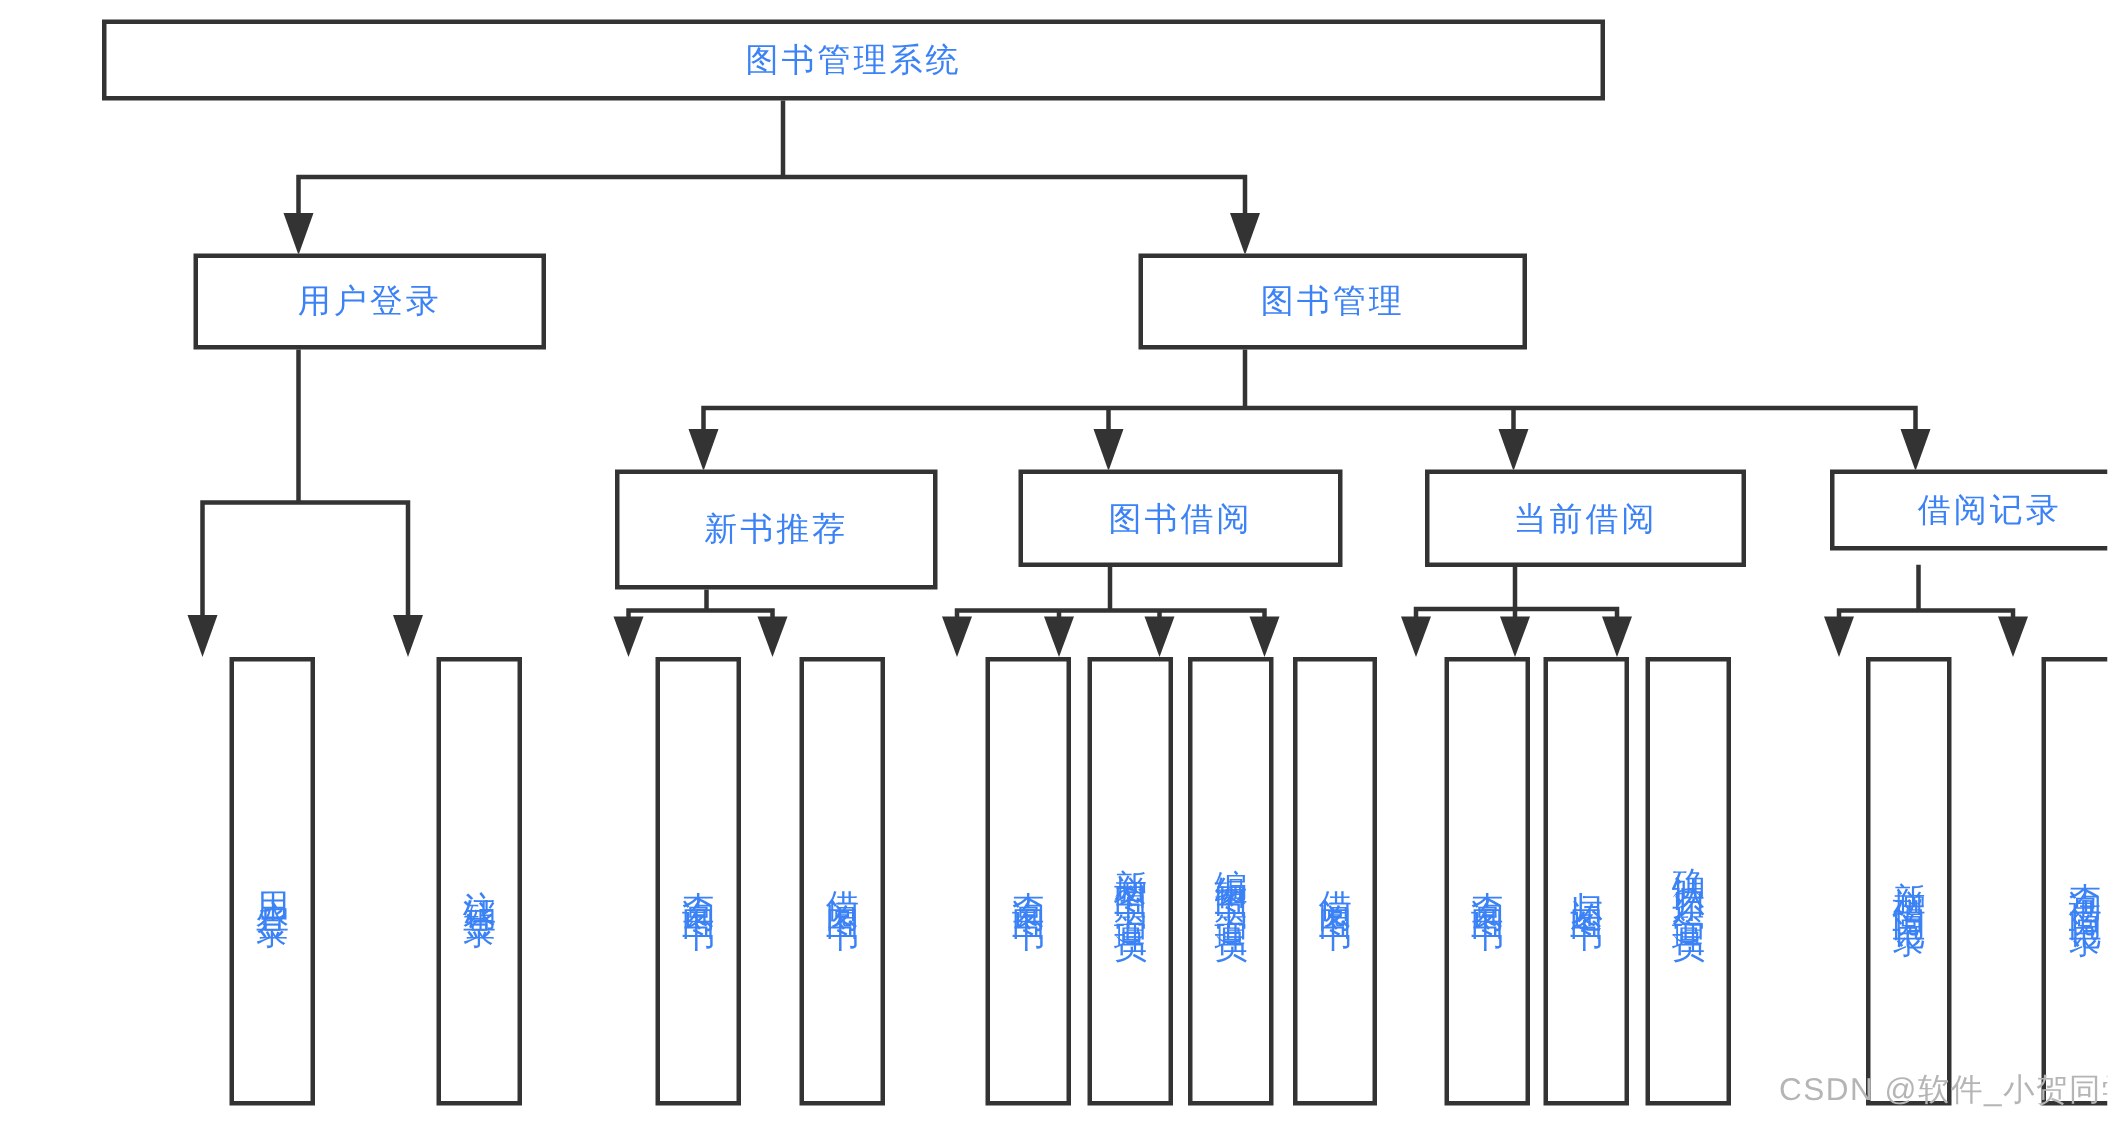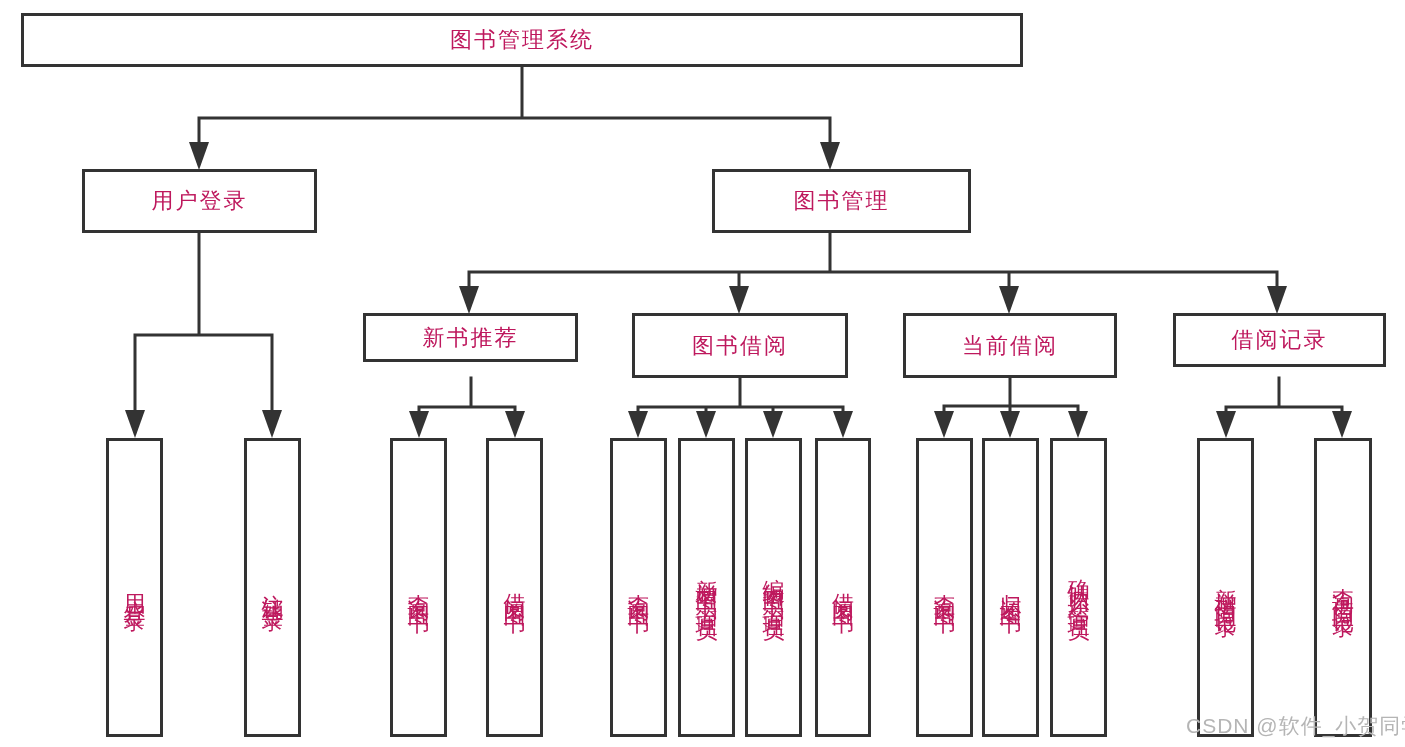--- a/index.html
+++ b/index.html
@@ -24,24 +24,25 @@
     pointer-events: none;
   }
   .node {
     position: absolute;
     box-sizing: border-box;
     border: 3px solid #333333;
     background: #ffffff;
     display: flex;
     align-items: center;
     justify-content: center;
-    color: #be185d;
+    color: #3b82f6;
     font-size: 22px;
     letter-spacing: 2px;
     white-space: nowrap;
+    margin-left: 47px;
   }
   .leaf {
     font-size: 22px;
   }
   .leaf .vtext {
     writing-mode: vertical-rl;
     text-orientation: mixed;
     letter-spacing: 6px;
     line-height: 1.1;
     white-space: nowrap;
@@ -107,21 +108,21 @@
       <polygon points="1216,411 1236,411 1226,438"></polygon>
       <polygon points="1332,411 1352,411 1342,438"></polygon>
     </g>
   </svg>
 
   <div class="node" style="left:21px; top:13px; width:1002px; height:54px;">图书管理系统</div>
 
   <div class="node" style="left:82px; top:169px; width:235px; height:64px;">用户登录</div>
   <div class="node" style="left:712px; top:169px; width:259px; height:64px;">图书管理</div>
 
-  <div class="node" style="left:363px; top:313px; width:215px; height:49px;">新书推荐</div>
+  <div class="node" style="left:363px; top:313px; width:215px; height:80px;">新书推荐</div>
   <div class="node" style="left:903px; top:313px; width:214px; height:65px;">当前借阅</div>
   <div class="node" style="left:632px; top:313px; width:216px; height:65px;">图书借阅</div>
   <div class="node" style="left:1173px; top:313px; width:213px; height:54px;text-align:right;">借阅记录</div>
 
   <div class="node leaf" style="left:106px; top:438px; width:57px; height:299px;">
     <span class="vtext">用户登录</span>
   </div>
   <div class="node leaf" style="left:244px; top:438px; width:57px; height:299px;">
     <span class="vtext">注销登录</span>
   </div>

